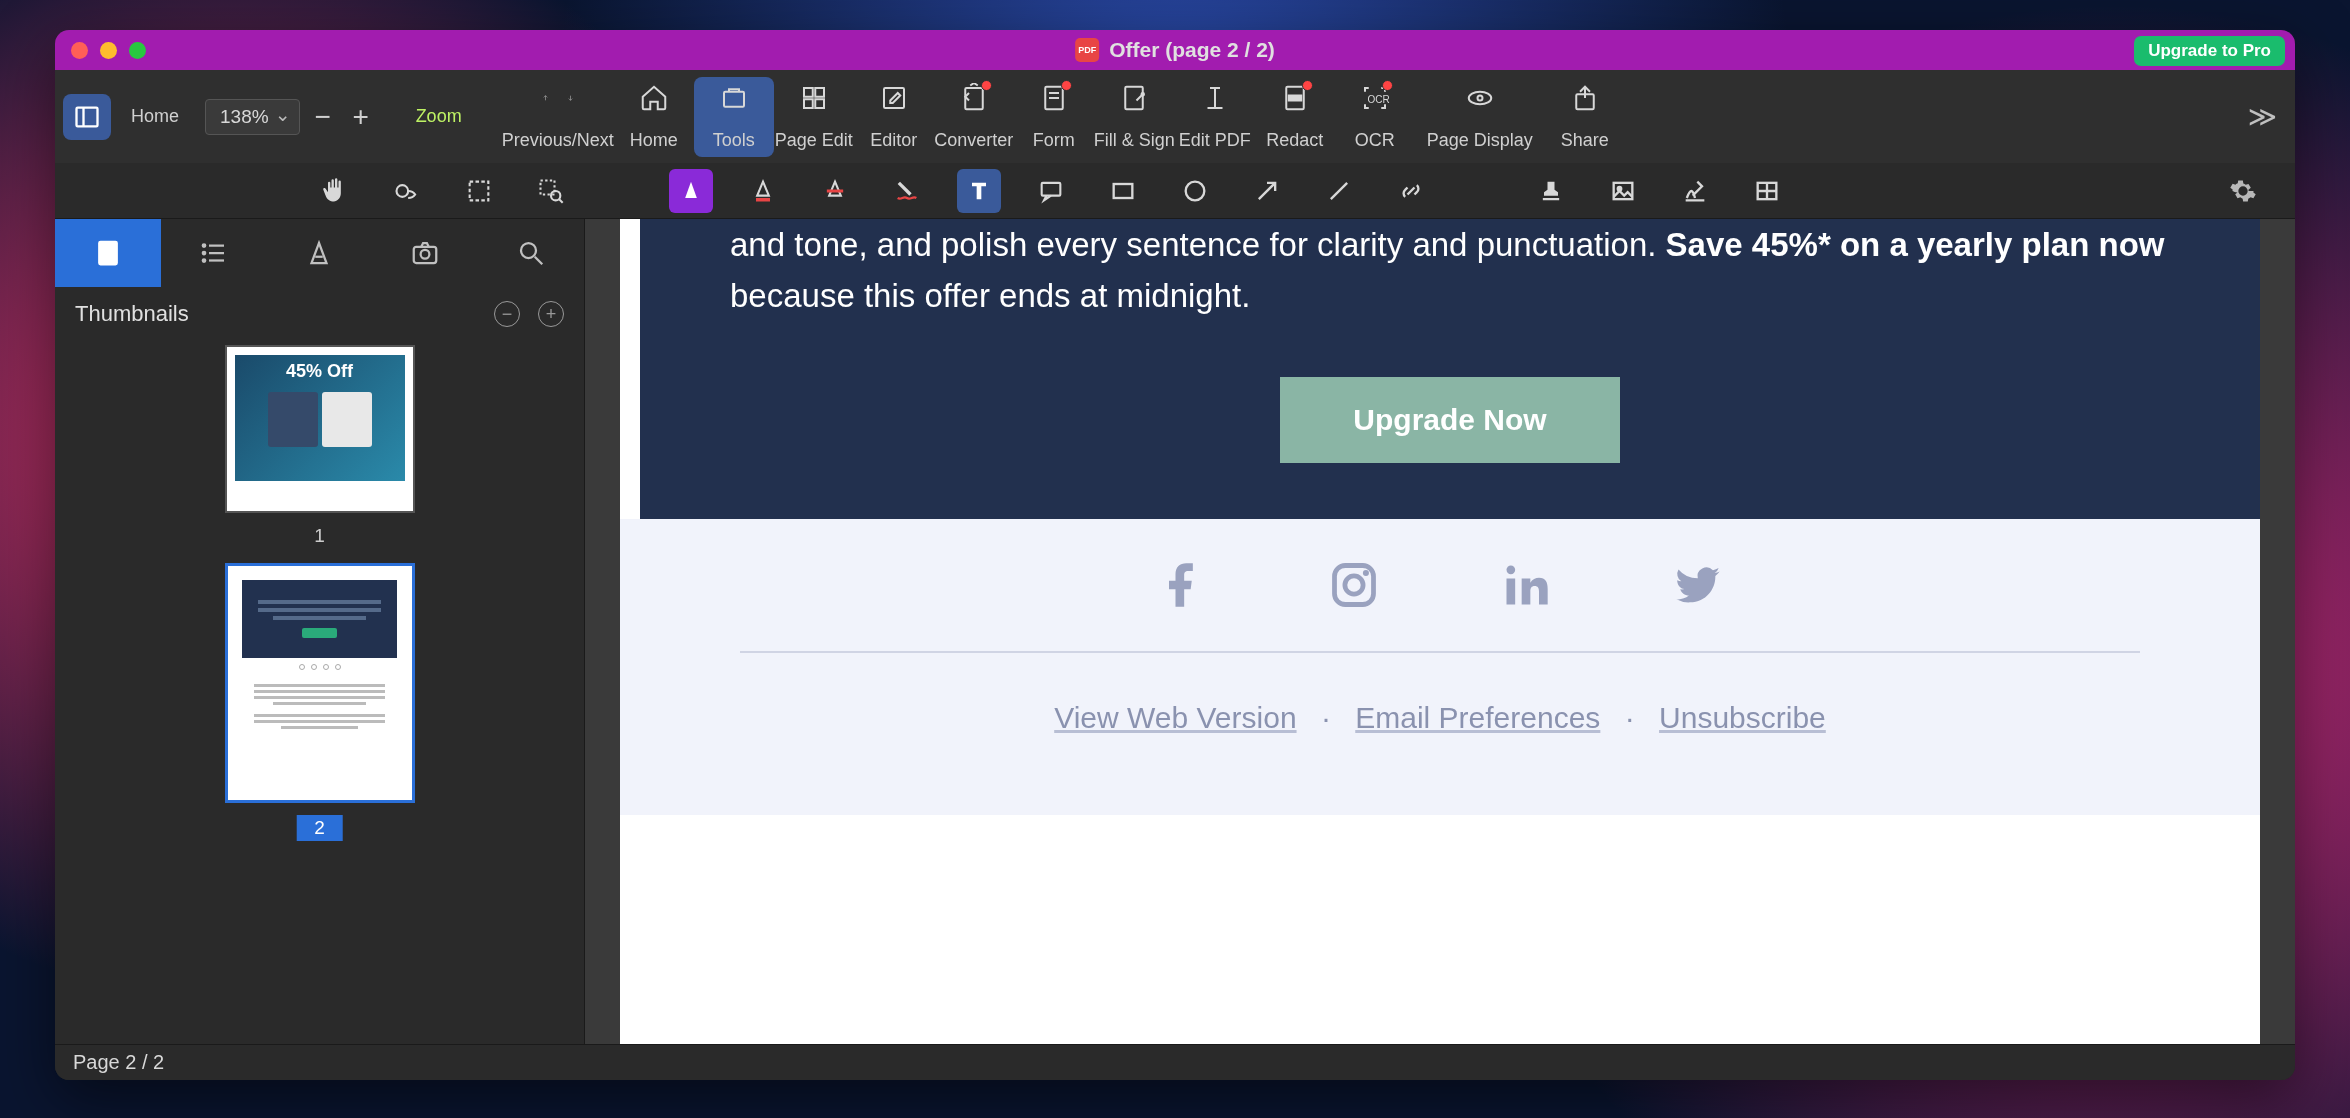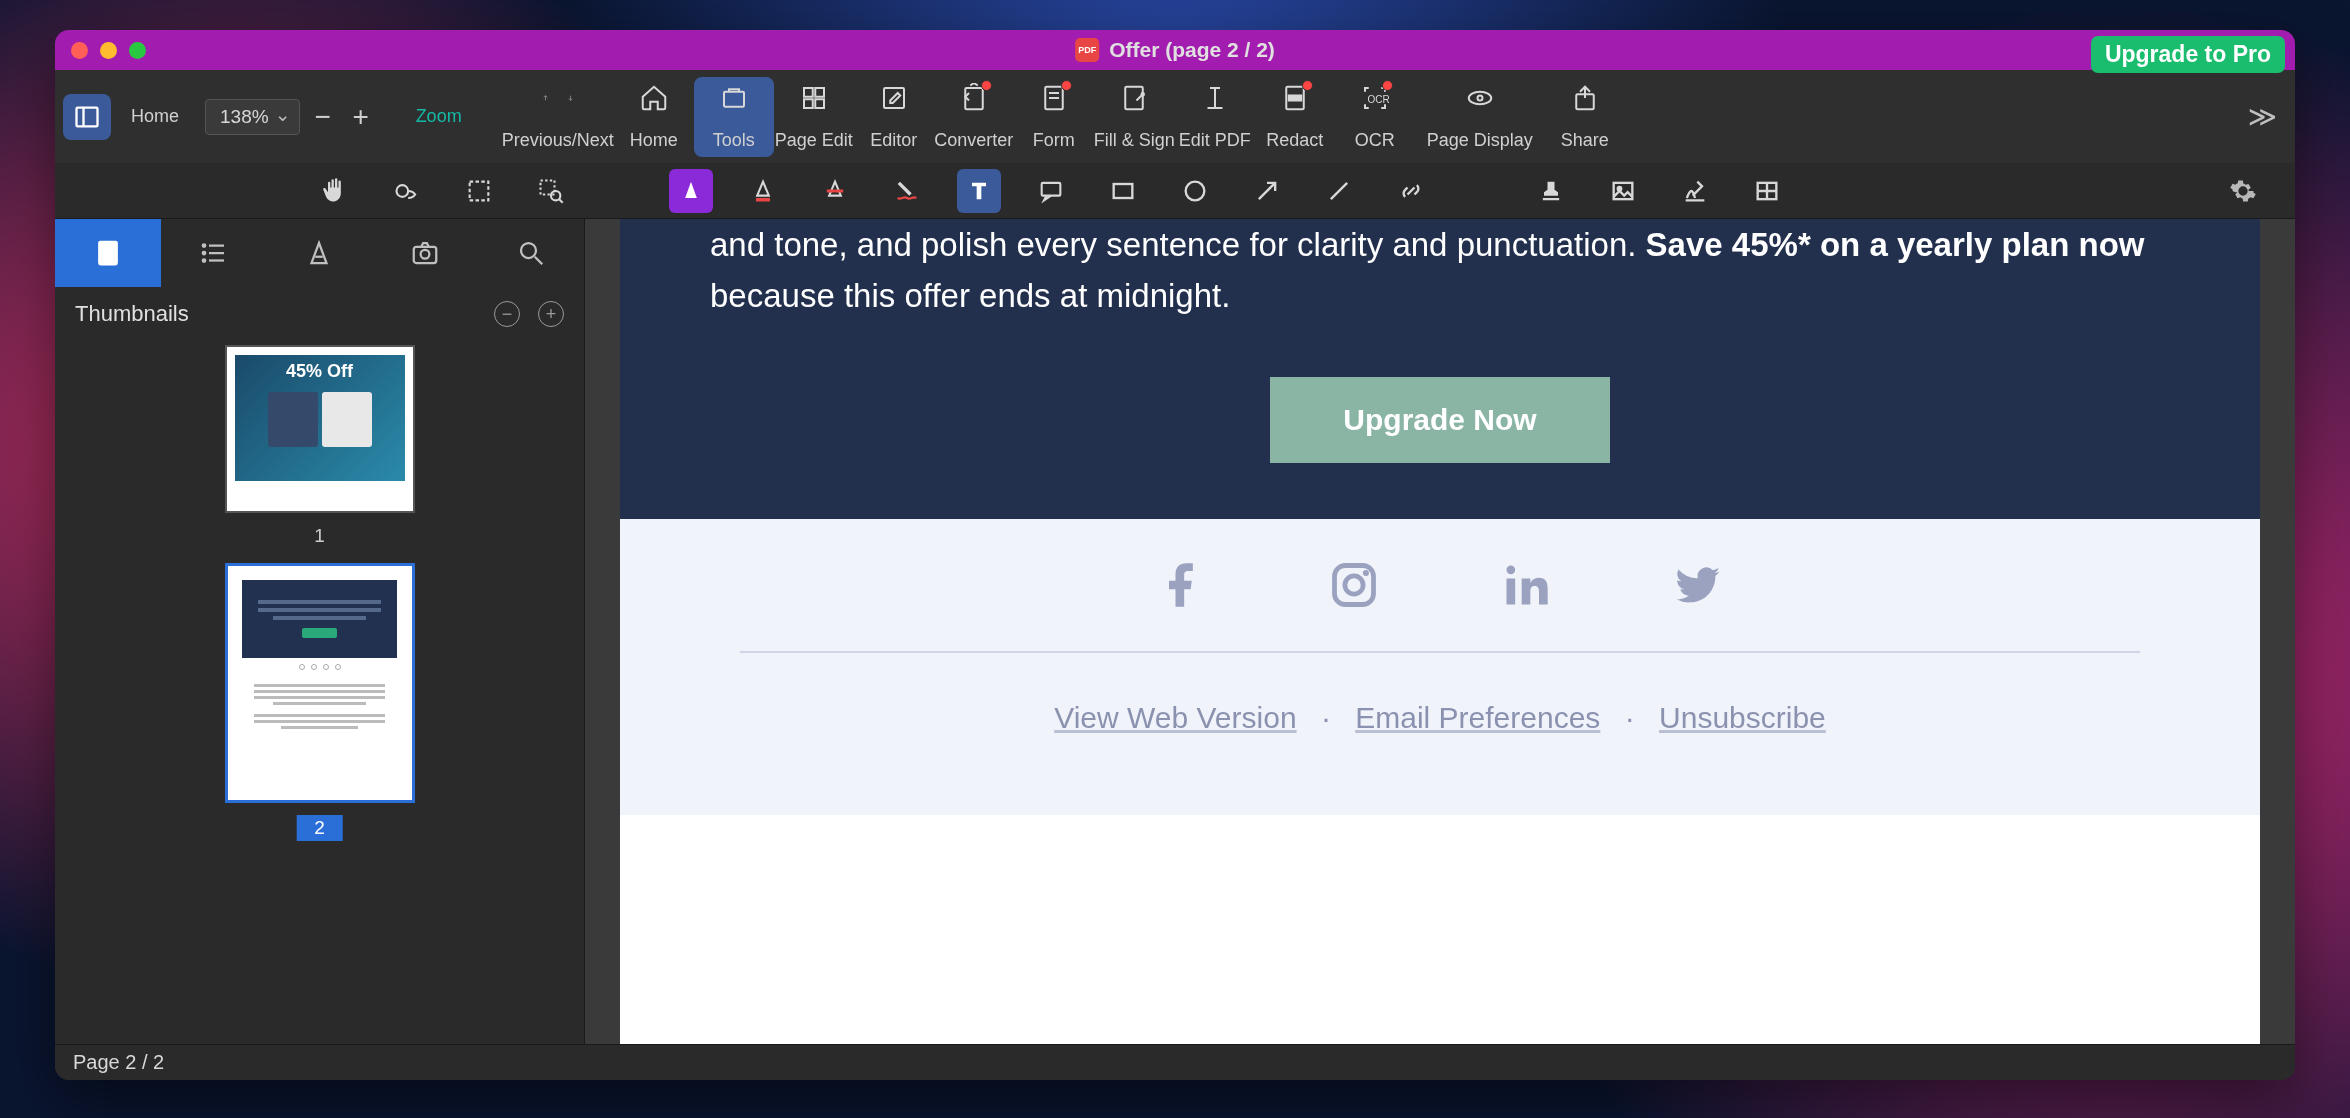--- a/index.html
+++ b/index.html
@@ -5,21 +5,21 @@
 * { margin: 0; padding: 0; box-sizing: border-box; font-family: -apple-system, BlinkMacSystemFont, "Segoe UI", Helvetica, Arial, sans-serif; }
 body { background: linear-gradient(135deg, #0a1025 0%, #2a1535 25%, #c01a5a 50%, #1a2a6a 75%, #0d1330 100%); width: 2350px; height: 1118px; overflow: hidden; position: relative; }
 .bg-img { position: absolute; inset: 0; background: radial-gradient(circle at 10% 40%, #e0336a 0%, transparent 25%), radial-gradient(circle at 90% 60%, #d02a7a 0%, transparent 30%), radial-gradient(circle at 50% 10%, #2a4aaa 0%, transparent 40%), #0a1530; }
 .app-window { position: absolute; left: 55px; top: 30px; width: 2240px; height: 1050px; background: #2a2a2a; border-radius: 14px; overflow: hidden; display: flex; flex-direction: column; box-shadow: 0 20px 60px rgba(0,0,0,.5); }
 .titlebar { height: 40px; background: #a21caf; display: flex; align-items: center; padding: 0 16px; position: relative; }
 .traffic { display: flex; gap: 12px; }
 .tl { width: 17px; height: 17px; border-radius: 50%; }
 .tl.red{background:#ff5f57}.tl.yel{background:#febc2e}.tl.grn{background:#28c840}
 .title-center { position: absolute; left: 50%; transform: translateX(-50%); display: flex; align-items: center; gap: 10px; color: #e0e0e0; font-size: 21px; font-weight: 600; }
 .pdf-badge { width: 24px; height: 24px; background: #e84545; border-radius: 5px; display: flex; align-items: center; justify-content: center; color: #fff; font-size: 9px; font-weight: 700; }
-.upgrade-pill { position: absolute; right: 10px; top: 6px; background: #1abc6d; color: #fff; font-size: 23px; font-weight: 600; padding: 5px 14px; border-radius: 7px; }
+.upgrade-pill { position: absolute; right: 10px; top: 6px; background: #1abc6d; color: #fff; font-size: 17px; font-weight: 600; padding: 5px 14px; border-radius: 7px; }
 .toolbar-main { height: 93px; background: #2f2f2f; display: flex; align-items: center; padding: 0 8px; gap: 0; }
 .tb-item { display: flex; flex-direction: column; align-items: center; justify-content: center; color: #d0d0d0; font-size: 18px; min-width: 80px; height: 80px; gap: 16px; border-radius: 8px; }
 .tb-item.active { background: #3a5a9a; }
 .tb-ico { width: 32px; height: 32px; display: flex; align-items: center; justify-content: center; }
 .tb-ico svg { width: 30px; height: 30px; stroke: #d8d8d8; fill: none; stroke-width: 1.6; }
 .panel-btn { width: 48px; height: 46px; background: #3a5a9a; border-radius: 8px; display: flex; align-items: center; justify-content: center; margin-right: 20px; }
 .panel-btn svg{stroke:#fff;fill:none;stroke-width:2;width:28px;height:28px}
 .zoom-group { display: flex; align-items: center; gap: 8px; margin-right: 40px; }
 .zoom-sel { background: #3a3a3a; border:1px solid #555; color: #d8d8d8; padding: 6px 30px 6px 14px; font-size: 19px; border-radius: 4px; position: relative; }
 .zoom-sel:after{content:"⌄";position:absolute;right:8px;top:3px;color:#bbb}
@@ -60,21 +60,21 @@
 .t2-inner{width:100%;display:flex;flex-direction:column;align-items:center}
 .t2-hero{width:92%;height:78px;background:#22314f;margin-top:6px;display:flex;flex-direction:column;align-items:center;justify-content:center;gap:4px}
 .t2-hero .ln{width:80%;height:4px;background:#556a8a}
 .t2-hero .btn{width:35px;height:10px;background:#2aaa7a;border-radius:2px;margin-top:4px}
 .t2-body{width:92%;margin-top:8px;display:flex;flex-direction:column;gap:3px;align-items:center}
 .t2-body .ln{width:85%;height:3px;background:#bbb}
 .t2-ico{display:flex;gap:6px;margin:6px 0}
 .t2-ico span{width:6px;height:6px;border:1px solid #aaa;border-radius:50%}
 .doc-view { flex: 1; background: #3a3a3a; overflow: auto; display:flex; justify-content:center; }
 .page { width: 1640px; background: #fff; min-height: 100%; padding: 0; }
-.hero { background: #22304e; color: #fff; padding: 0 90px 56px; }
+.hero { background: #22304e; color: #fff; padding: 0 90px 56px; margin-left: 20px; }
 .hero-text { font-size: 33px; line-height: 1.55; font-weight: 400; }
 .hero-text b { font-weight: 800; }
 .cta { display: block; width: 340px; margin: 56px auto 0; background: #8ab5a5; color: #fff; font-size: 30px; font-weight: 800; text-align: center; padding: 26px 0; }
 .footer { background: #f1f3fb; padding: 40px 120px 80px; text-align: center; }
 .socials { display: flex; justify-content: center; gap: 120px; margin-bottom: 40px; }
 .socials svg { width: 52px; height: 52px; fill: #9aa2bf; }
 .hr { border: none; border-top: 2px solid #d0d4e4; margin: 10px 0 48px; }
 .flinks { font-size: 30px; color: #8a92af; }
 .flinks a { color: #8a92af; text-decoration: underline; text-decoration-color: #b8bed4; }
 .flinks .dot { margin: 0 16px; }
@@ -108,21 +108,21 @@
       </div>
       <span class="tb-label" style="color:#d0d0d0;font-size:18px">Home</span>
     </div>
     <div style="width:26px"></div>
     <div class="main-pair">
       <div class="zoom-group">
         <div class="zoom-sel">138%</div>
         <div class="zoom-btn">−</div>
         <div class="zoom-btn">+</div>
       </div>
-      <span class="tb-label" style="color:#14b8a6;font-size:18px">Zoom</span>
+      <span class="tb-label" style="color:#bef264;font-size:18px">Zoom</span>
     </div>
     <div style="width:40px"></div>
 
     <div class="tb-item">
       <div class="tb-ico" style="display:flex;gap:18px">
         <svg viewBox="0 0 24 24" style="width:22px">
             <line x1="12" y1="20" x2="12" y2="4"></line>
             <polyline points="6 10 12 4 18 10"></polyline>
           </svg>
         <svg viewBox="0 0 24 24" style="width:22px">

